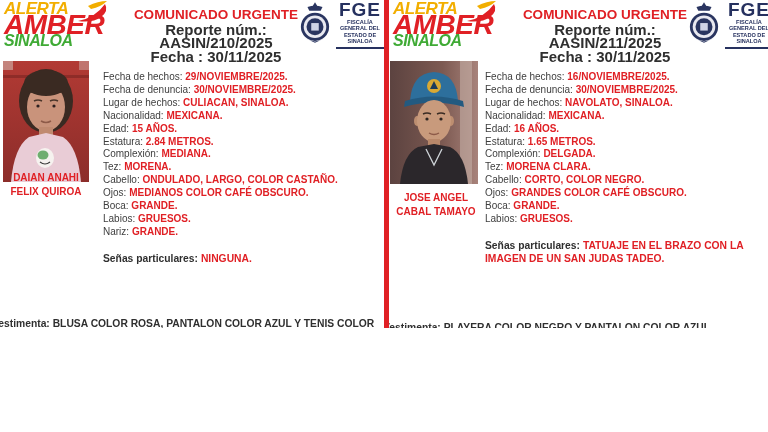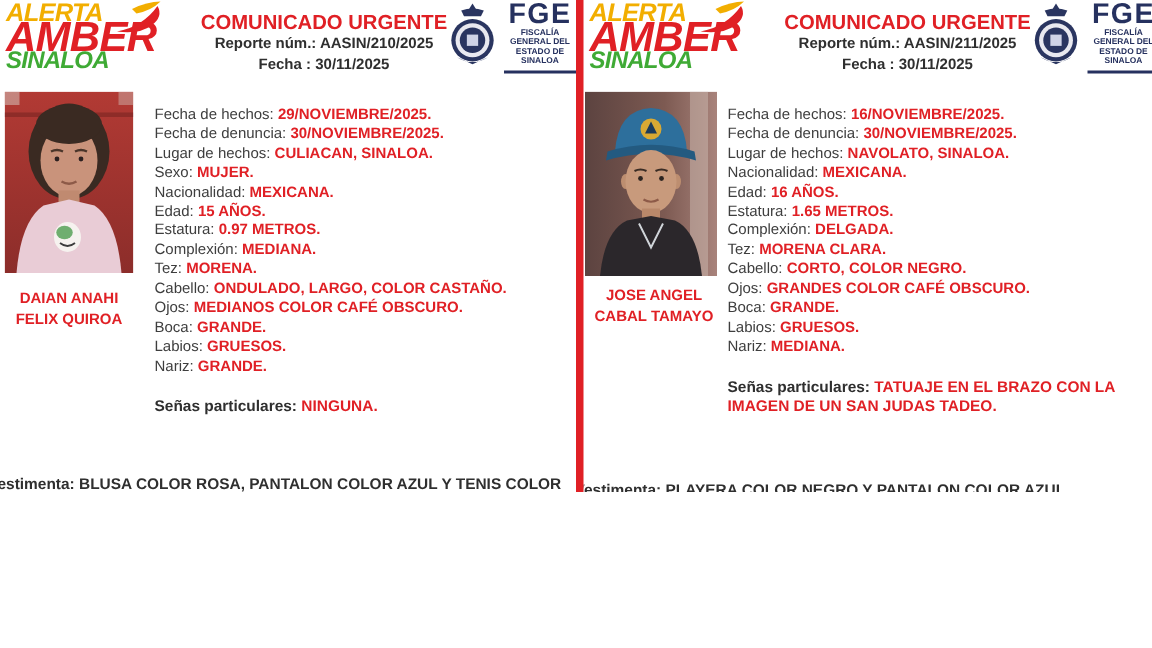--- a/index.html
+++ b/index.html
@@ -16,32 +16,32 @@
   .divider{position:absolute;left:384px;top:0;width:5px;height:432px;background:var(--red);z-index:6;}
 
   
   .amber-logo{position:absolute;top:2px;left:4px;width:104px;height:56px;font-style:italic;font-weight:bold;letter-spacing:-0.5px;}
   .amber-logo .l1{display:block;color:var(--amber-yellow);font-size:17px;line-height:14px;}
   .amber-logo .l2{display:block;color:var(--red);font-size:28px;line-height:17px;}
   .amber-logo .l3{display:block;color:var(--green);font-size:16px;line-height:16px;}
   .swoosh{position:absolute;top:-2px;right:-4px;}
   .header-center{position:absolute;top:7px;left:118px;width:196px;text-align:center;}
   .hc-title{color:var(--red);font-weight:bold;font-size:13.5px;line-height:15px;}
-  .hc-report,.hc-date{color:var(--dark);font-weight:bold;font-size:10px;line-height:13px;margin-top:1px;}
+  .hc-report,.hc-date{color:var(--dark);font-weight:bold;font-size:15px;line-height:13px;margin-top:1px;}
   .fge{position:absolute;top:0;left:299px;width:88px;display:flex;align-items:center;}
   .fge-text{margin-left:2px;text-align:center;width:54px;}
   .fge-abbr{color:var(--navy);font-weight:bold;font-size:19px;line-height:19px;letter-spacing:1px;}
   .fge-line{color:var(--navy);font-weight:bold;font-size:5.6px;line-height:6.4px;}
   .fge-underline{height:2px;background:var(--navy);margin:2px 3px 0 3px;}
 
   
   .photo{position:absolute;top:61px;left:3px;width:86px;height:121px;overflow:hidden;}
   .pright .photo{left:1px;width:88px;height:123px;}
   .photo svg{display:block;width:100%;height:100%;}
-  .name{position:absolute;top:193px;left:0;width:92px;text-align:center;color:var(--red);font-weight:bold;font-size:10px;line-height:13.5px;}
+  .name{position:absolute;top:171px;left:0;width:92px;text-align:center;color:var(--red);font-weight:bold;font-size:10px;line-height:13.5px;}
   .pright .name{top:191px;width:94px;}
 
   
   .detail-col{position:absolute;top:71px;left:103px;right:2px;}
   .pright .detail-col{left:96px;}
   .drow{font-size:10px;line-height:12.9px;color:var(--label);}
   .dvalue{color:var(--red);font-weight:bold;}
   .senas{margin-top:13px;font-size:10.3px;line-height:13px;}
   .senas .slabel{font-weight:bold;color:var(--dark);}
   .senas .dvalue{color:var(--red);font-weight:bold;}
@@ -121,24 +121,23 @@
     <div class="name">
       <div>DAIAN ANAHI</div>
       <div>FELIX QUIROA</div>
     </div>
 
     <div class="detail-col">
       <div>
           <div class="drow"><span class="dlabel">Fecha de hechos:</span> <span class="dvalue">29/NOVIEMBRE/2025.</span></div>
           <div class="drow"><span class="dlabel">Fecha de denuncia:</span> <span class="dvalue">30/NOVIEMBRE/2025.</span></div>
           <div class="drow"><span class="dlabel">Lugar de hechos:</span> <span class="dvalue">CULIACAN, SINALOA.</span></div>
-          <div class="drow"><span class="dlabel">Sexo:</span> <span class="dvalue">MUJER.</span></div>
           <div class="drow"><span class="dlabel">Nacionalidad:</span> <span class="dvalue">MEXICANA.</span></div>
           <div class="drow"><span class="dlabel">Edad:</span> <span class="dvalue">15 AÑOS.</span></div>
-          <div class="drow"><span class="dlabel">Estatura:</span> <span class="dvalue">0.97 METROS.</span></div>
+          <div class="drow"><span class="dlabel">Estatura:</span> <span class="dvalue">2.84 METROS.</span></div>
           <div class="drow"><span class="dlabel">Complexión:</span> <span class="dvalue">MEDIANA.</span></div>
           <div class="drow"><span class="dlabel">Tez:</span> <span class="dvalue">MORENA.</span></div>
           <div class="drow"><span class="dlabel">Cabello:</span> <span class="dvalue">ONDULADO, LARGO, COLOR CASTAÑO.</span></div>
           <div class="drow"><span class="dlabel">Ojos:</span> <span class="dvalue">MEDIANOS COLOR CAFÉ OBSCURO.</span></div>
           <div class="drow"><span class="dlabel">Boca:</span> <span class="dvalue">GRANDE.</span></div>
           <div class="drow"><span class="dlabel">Labios:</span> <span class="dvalue">GRUESOS.</span></div>
           <div class="drow"><span class="dlabel">Nariz:</span> <span class="dvalue">GRANDE.</span></div>
         </div>
       <div class="senas">
         <span class="slabel">Señas particulares:</span>
@@ -229,21 +228,20 @@
           <div class="drow"><span class="dlabel">Lugar de hechos:</span> <span class="dvalue">NAVOLATO, SINALOA.</span></div>
           <div class="drow"><span class="dlabel">Nacionalidad:</span> <span class="dvalue">MEXICANA.</span></div>
           <div class="drow"><span class="dlabel">Edad:</span> <span class="dvalue">16 AÑOS.</span></div>
           <div class="drow"><span class="dlabel">Estatura:</span> <span class="dvalue">1.65 METROS.</span></div>
           <div class="drow"><span class="dlabel">Complexión:</span> <span class="dvalue">DELGADA.</span></div>
           <div class="drow"><span class="dlabel">Tez:</span> <span class="dvalue">MORENA CLARA.</span></div>
           <div class="drow"><span class="dlabel">Cabello:</span> <span class="dvalue">CORTO, COLOR NEGRO.</span></div>
           <div class="drow"><span class="dlabel">Ojos:</span> <span class="dvalue">GRANDES COLOR CAFÉ OBSCURO.</span></div>
           <div class="drow"><span class="dlabel">Boca:</span> <span class="dvalue">GRANDE.</span></div>
           <div class="drow"><span class="dlabel">Labios:</span> <span class="dvalue">GRUESOS.</span></div>
-          <div class="drow"><span class="dlabel">Nariz:</span> <span class="dvalue">MEDIANA.</span></div>
         </div>
       <div class="senas">
         <span class="slabel">Señas particulares:</span>
         <span class="dvalue">TATUAJE EN EL BRAZO CON LA IMAGEN DE UN SAN JUDAS TADEO.</span>
       </div>
     </div>
 
     <div class="vestimenta">
       <span>Vestimenta:</span>
       <span>PLAYERA COLOR NEGRO Y PANTALON COLOR AZUL.</span>

